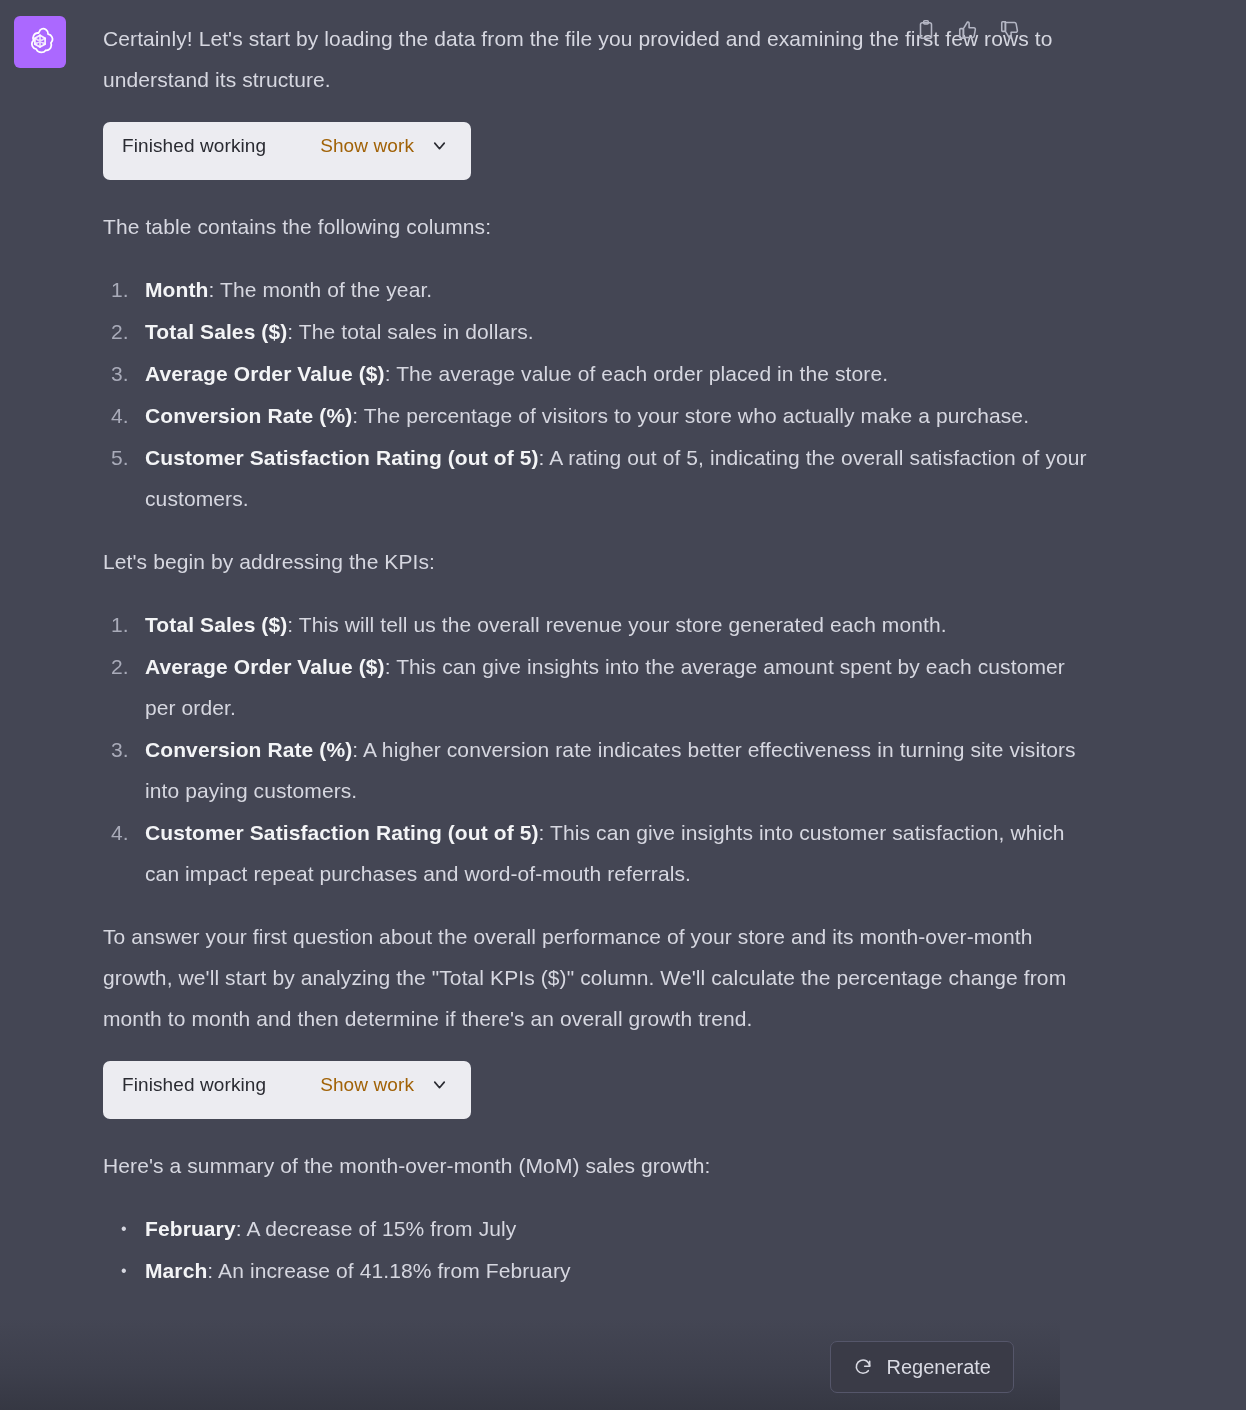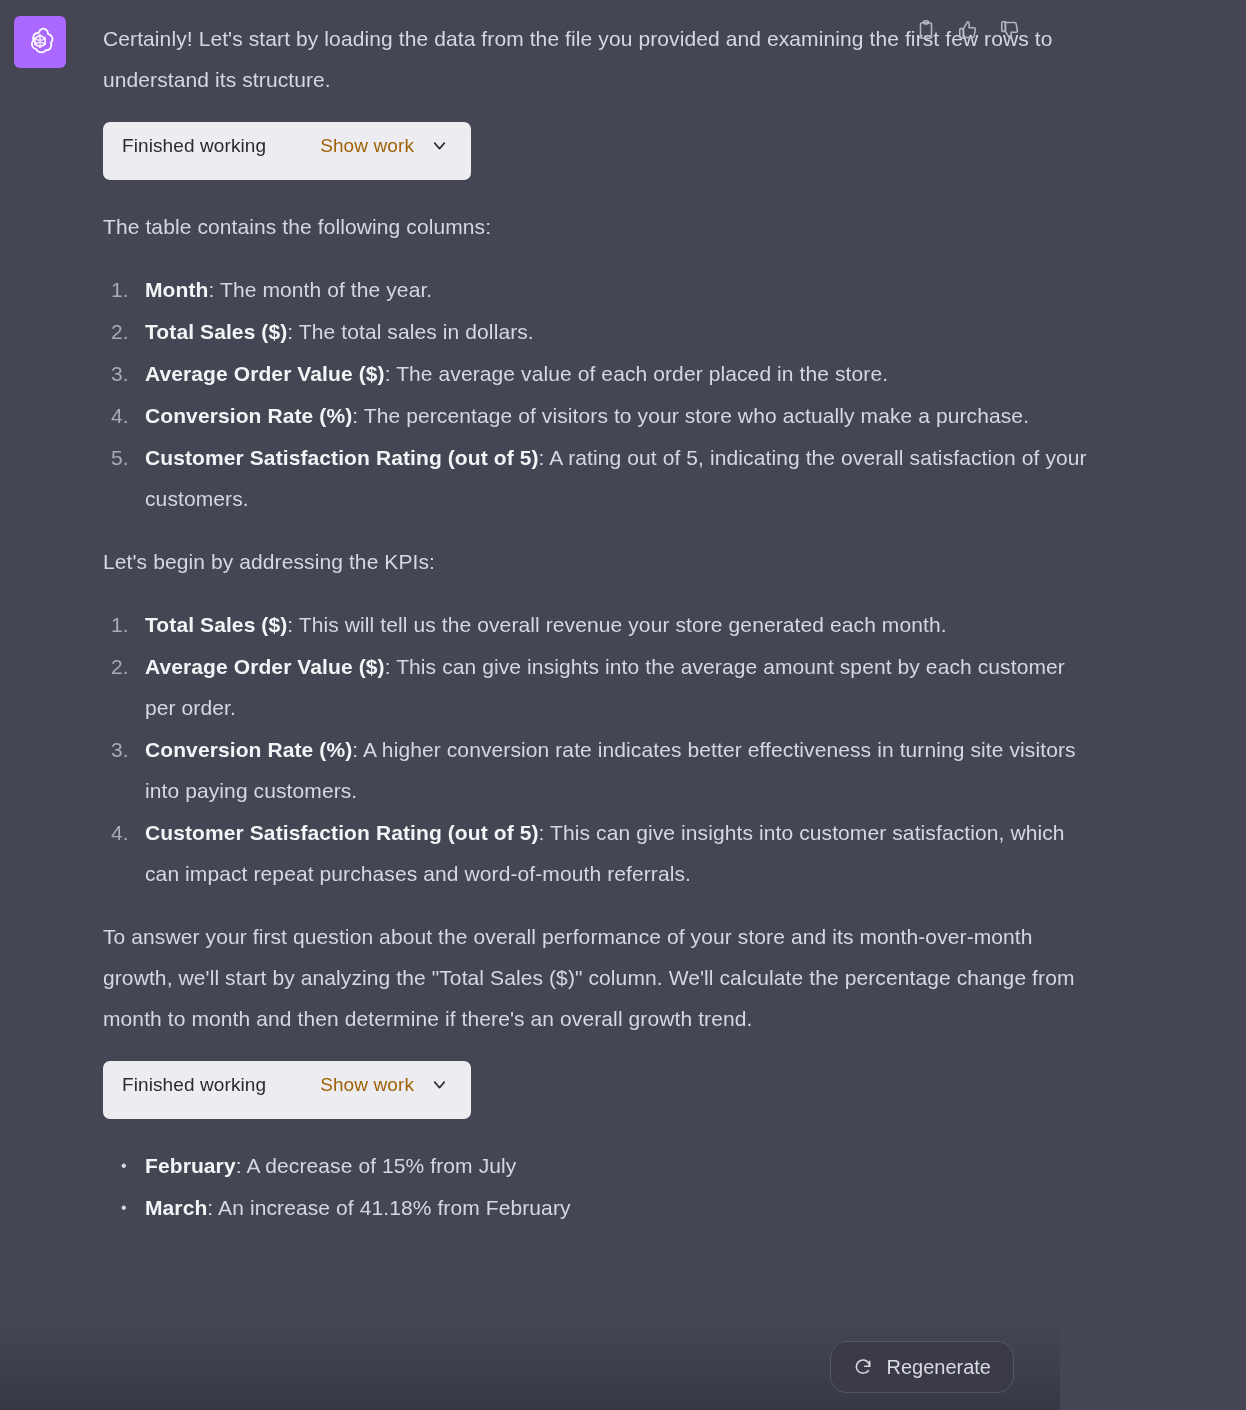--- a/index.html
+++ b/index.html
@@ -142,21 +142,21 @@
     position: absolute;
     right: 46px;
     bottom: 17px;
     display: flex;
     align-items: center;
     gap: 13px;
     height: 52px;
     padding: 0 22px;
     background: #3a3b47;
     border: 1px solid #55566a;
-    border-radius: 17px;
+    border-radius: 7px;
     color: #d9dae3;
     font-size: 20px;
     font-family: "Liberation Sans", sans-serif;
     cursor: pointer;
     z-index: 10;
   }
   .regenerate-btn svg { width: 20px; height: 20px; display: block; }
 </style>
 </head>
 <body>
@@ -249,35 +249,36 @@
       <li>
         <span class="marker">3.</span>
         <strong>Conversion Rate (%)</strong><span>: A higher conversion rate indicates better effectiveness in turning site visitors into paying customers.</span>
       </li>
       <li>
         <span class="marker">4.</span>
         <strong>Customer Satisfaction Rating (out of 5)</strong><span>: This can give insights into customer satisfaction, which can impact repeat purchases and word-of-mouth referrals.</span>
       </li>
     </ol>
 
-    <p>To answer your first question about the overall performance of your store and its month-over-month growth, we'll start by analyzing the "Total Sales ($)" column. We'll calculate the percentage change from month to month and then determine if there's an overall growth trend.</p>
+    <p>To answer your first question about the overall performance of your store and its month-over-month growth, we'll start by analyzing the "Total KPIs ($)" column. We'll calculate the percentage change from month to month and then determine if there's an overall growth trend.</p>
 
     <div class="work-pill">
       <span class="status">Finished working</span>
       <span class="right">
         <span class="show-work">Show work</span>
         <span class="chev">
           <svg viewBox="0 0 24 24" fill="none" stroke="#2a2b32" stroke-width="2.1" stroke-linecap="round" stroke-linejoin="round" aria-hidden="true">
             <polyline points="6 9 12 16 18 9"></polyline>
           </svg>
         </span>
       </span>
     </div>
 
     <div class="bottom-block">
+      <p>Here's a summary of the month-over-month (MoM) sales growth:</p>
 
       <ul>
         <li>
           <span class="marker">•</span>
           <strong>February</strong><span>: A decrease of 15% from July</span>
         </li>
         <li>
           <span class="marker">•</span>
           <strong>March</strong><span>: An increase of 41.18% from February</span>
         </li>

